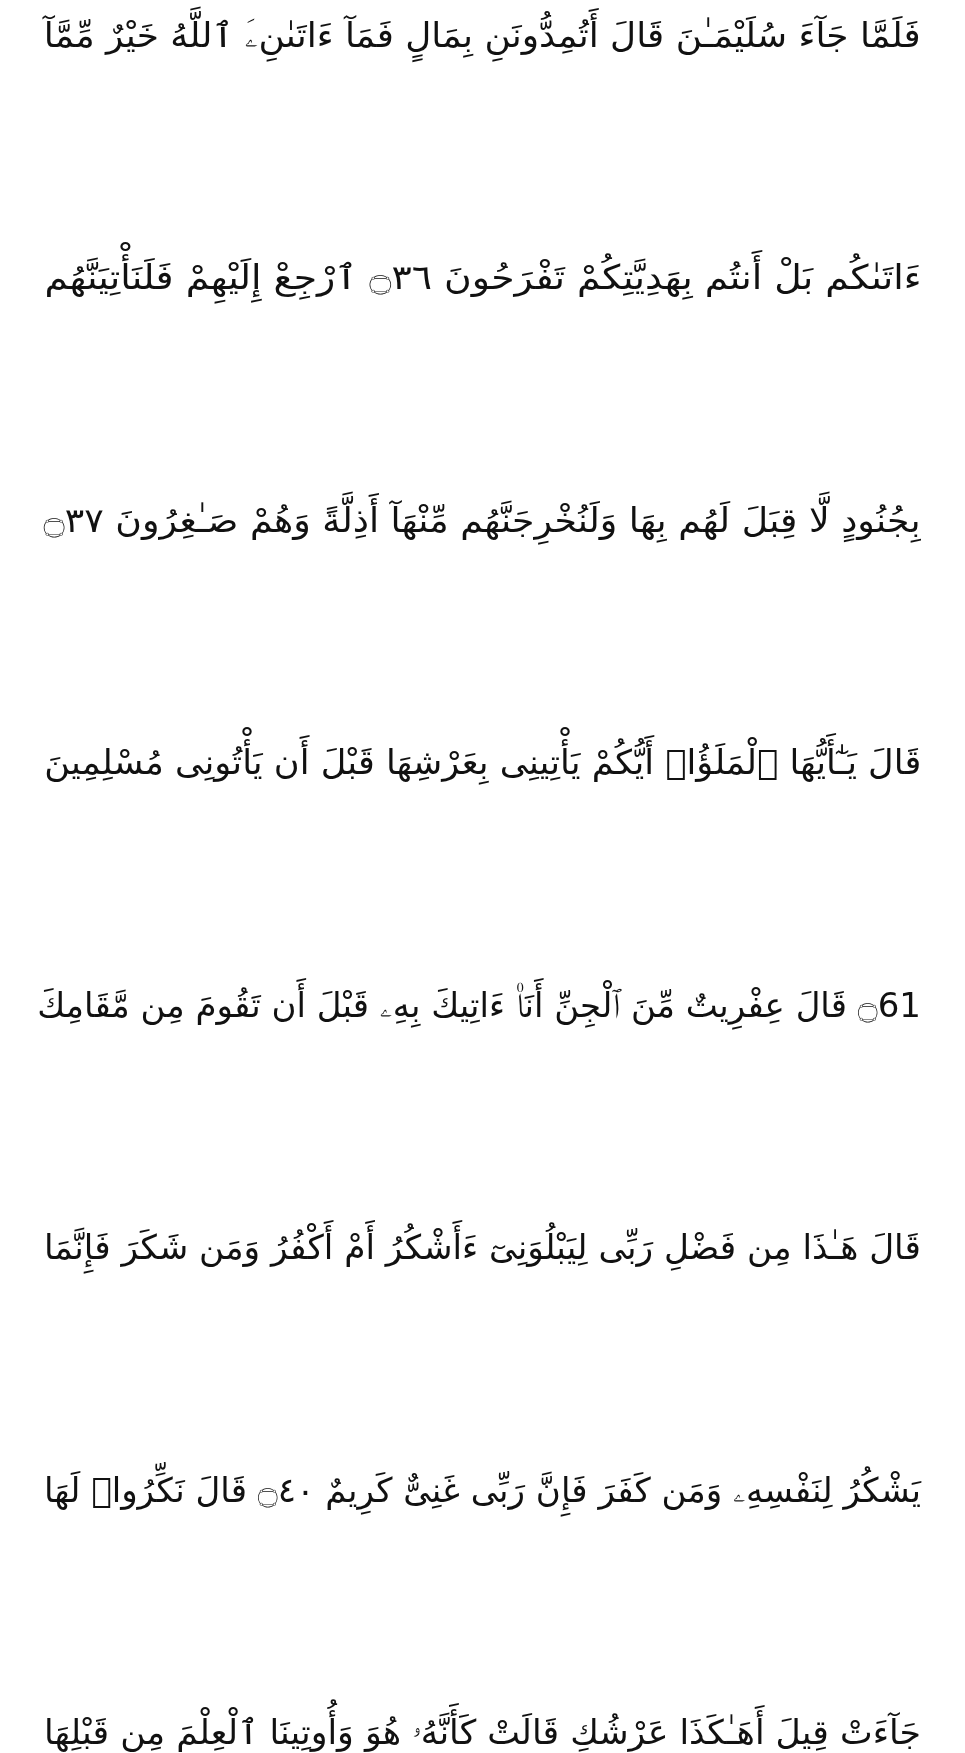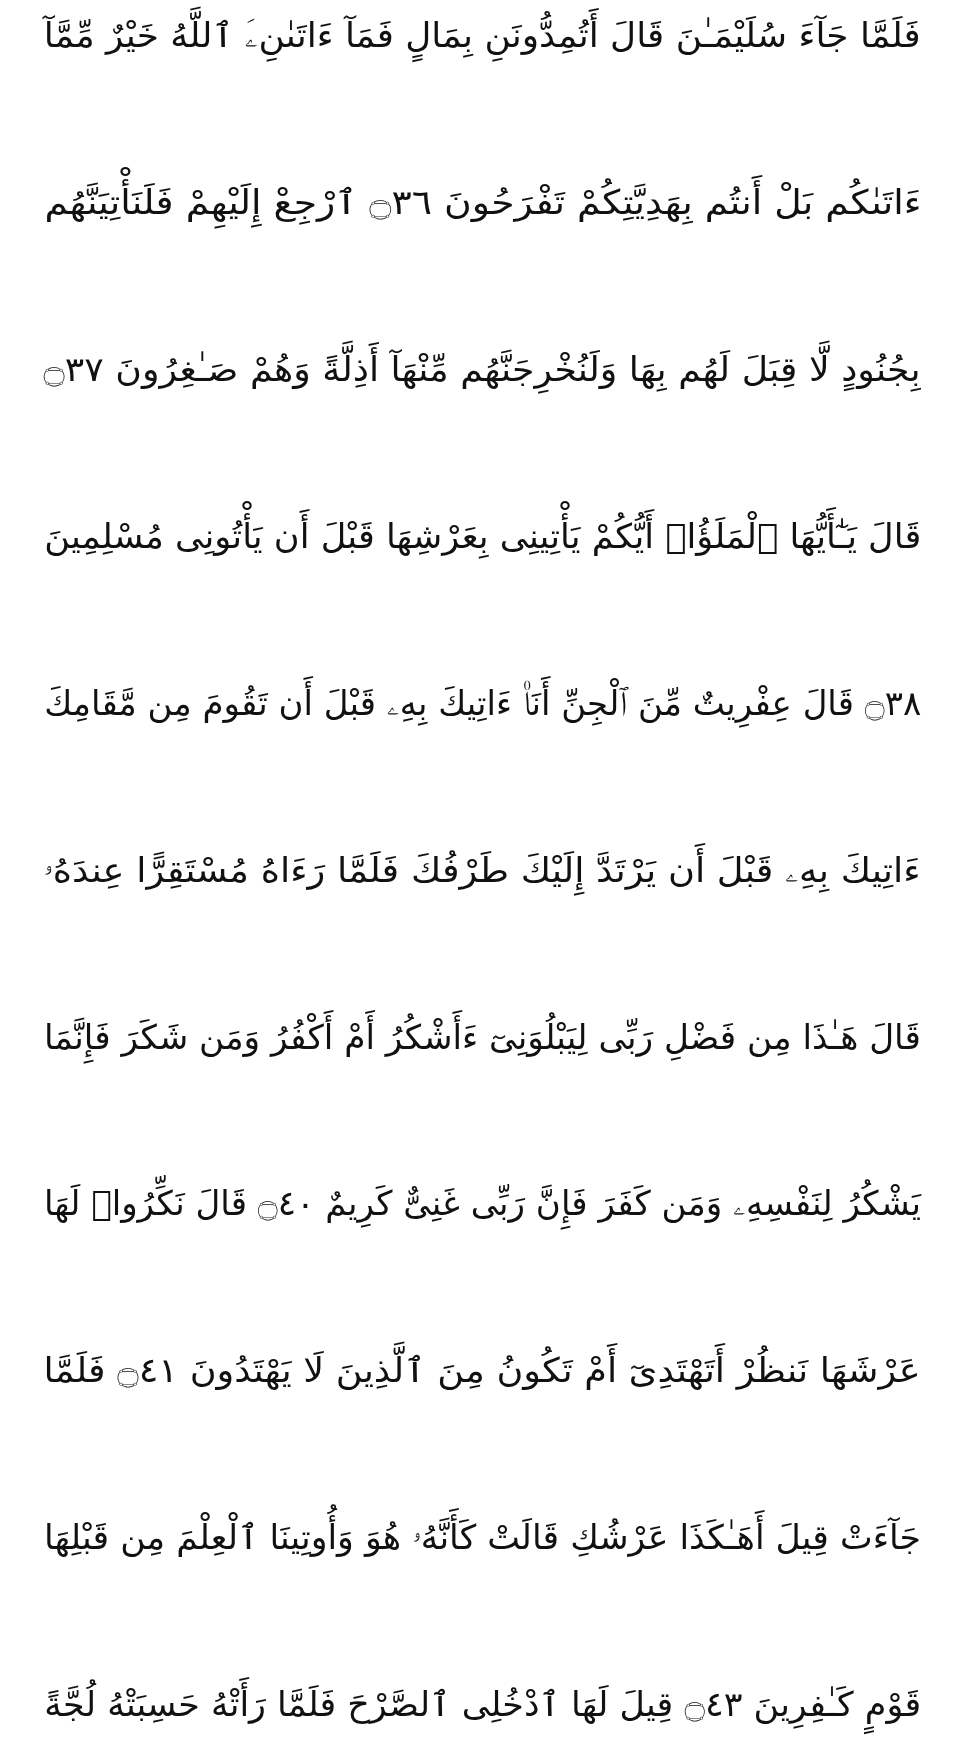--- a/index.html
+++ b/index.html
@@ -12,21 +12,21 @@
     height: 1753px;
     font-family: "DejaVu Sans", sans-serif;
     overflow: hidden;
   }
   .page {
     position: relative;
     width: 965px;
     height: 1753px;
     background: #ffffff;
     box-sizing: border-box;
-    padding: 18px 44px 30px 44px;
+    padding: 18px 44px 2px 44px;
     display: flex;
     flex-direction: column;
     justify-content: space-between;
   }
   .line {
     direction: rtl;
     unicode-bidi: bidi-override;
     text-align: center;
     font-family: "DejaVu Sans", sans-serif;
     font-size: 34px;
@@ -59,21 +59,18 @@
 </style>
 </head>
 <body>
 
 <div class="page">
 
   <div class="line l0"><span class="line-inner" style="transform: scaleX(1.0561);">فَلَمَّا جَآءَ سُلَيْمَـٰنَ قَالَ أَتُمِدُّونَنِ بِمَالٍ فَمَآ ءَاتَىٰنِۦَ ٱللَّهُ خَيْرٌ مِّمَّآ</span></div>
   <div class="line l1"><span class="line-inner" style="transform: scaleX(1.1104);">ءَاتَىٰكُم بَلْ أَنتُم بِهَدِيَّتِكُمْ تَفْرَحُونَ ۝٣٦ ٱرْجِعْ إِلَيْهِمْ فَلَنَأْتِيَنَّهُم</span></div>
   <div class="line l2"><span class="line-inner" style="transform: scaleX(1.0668);">بِجُنُودٍ لَّا قِبَلَ لَهُم بِهَا وَلَنُخْرِجَنَّهُم مِّنْهَآ أَذِلَّةً وَهُمْ صَـٰغِرُونَ ۝٣٧</span></div>
   <div class="line l3"><span class="line-inner" style="transform: scaleX(1.0348);">قَالَ يَـٰٓأَيُّهَا ٱلْمَلَؤُا۟ أَيُّكُمْ يَأْتِينِى بِعَرْشِهَا قَبْلَ أَن يَأْتُونِى مُسْلِمِينَ</span></div>
-  <div class="line l4"><span class="line-inner" style="transform: scaleX(0.9996);">۝٣٨ قَالَ عِفْرِيتٌ مِّنَ ٱلْجِنِّ أَنَا۠ ءَاتِيكَ بِهِۦ قَبْلَ أَن تَقُومَ مِن مَّقَامِكَ</span></div>
-  <div class="line l6"><span class="line-inner" style="transform: scaleX(1.0824);">ءَاتِيكَ بِهِۦ قَبْلَ أَن يَرْتَدَّ إِلَيْكَ طَرْفُكَ فَلَمَّا رَءَاهُ مُسْتَقِرًّا عِندَهُۥ</span></div>
+  <div class="line l4"><span class="line-inner" style="transform: scaleX(0.9996);">۝61 قَالَ عِفْرِيتٌ مِّنَ ٱلْجِنِّ أَنَا۠ ءَاتِيكَ بِهِۦ قَبْلَ أَن تَقُومَ مِن مَّقَامِكَ</span></div>
   <div class="line l7"><span class="line-inner" style="transform: scaleX(1.0094);">قَالَ هَـٰذَا مِن فَضْلِ رَبِّى لِيَبْلُوَنِىٓ ءَأَشْكُرُ أَمْ أَكْفُرُ وَمَن شَكَرَ فَإِنَّمَا</span></div>
   <div class="line l8"><span class="line-inner" style="transform: scaleX(1.0025);">يَشْكُرُ لِنَفْسِهِۦ وَمَن كَفَرَ فَإِنَّ رَبِّى غَنِىٌّ كَرِيمٌ ۝٤٠ قَالَ نَكِّرُوا۟ لَهَا</span></div>
-  <div class="line l9"><span class="line-inner" style="transform: scaleX(1.0772);">عَرْشَهَا نَنظُرْ أَتَهْتَدِىٓ أَمْ تَكُونُ مِنَ ٱلَّذِينَ لَا يَهْتَدُونَ ۝٤١ فَلَمَّا</span></div>
   <div class="line l10"><span class="line-inner" style="transform: scaleX(1.021);">جَآءَتْ قِيلَ أَهَـٰكَذَا عَرْشُكِ قَالَتْ كَأَنَّهُۥ هُوَ وَأُوتِينَا ٱلْعِلْمَ مِن قَبْلِهَا</span></div>
-  <div class="line l12"><span class="line-inner" style="transform: scaleX(1.0277);">قَوْمٍ كَـٰفِرِينَ ۝٤٣ قِيلَ لَهَا ٱدْخُلِى ٱلصَّرْحَ فَلَمَّا رَأَتْهُ حَسِبَتْهُ لُجَّةً</span></div>
 
 </div>
 
 </body></html>

